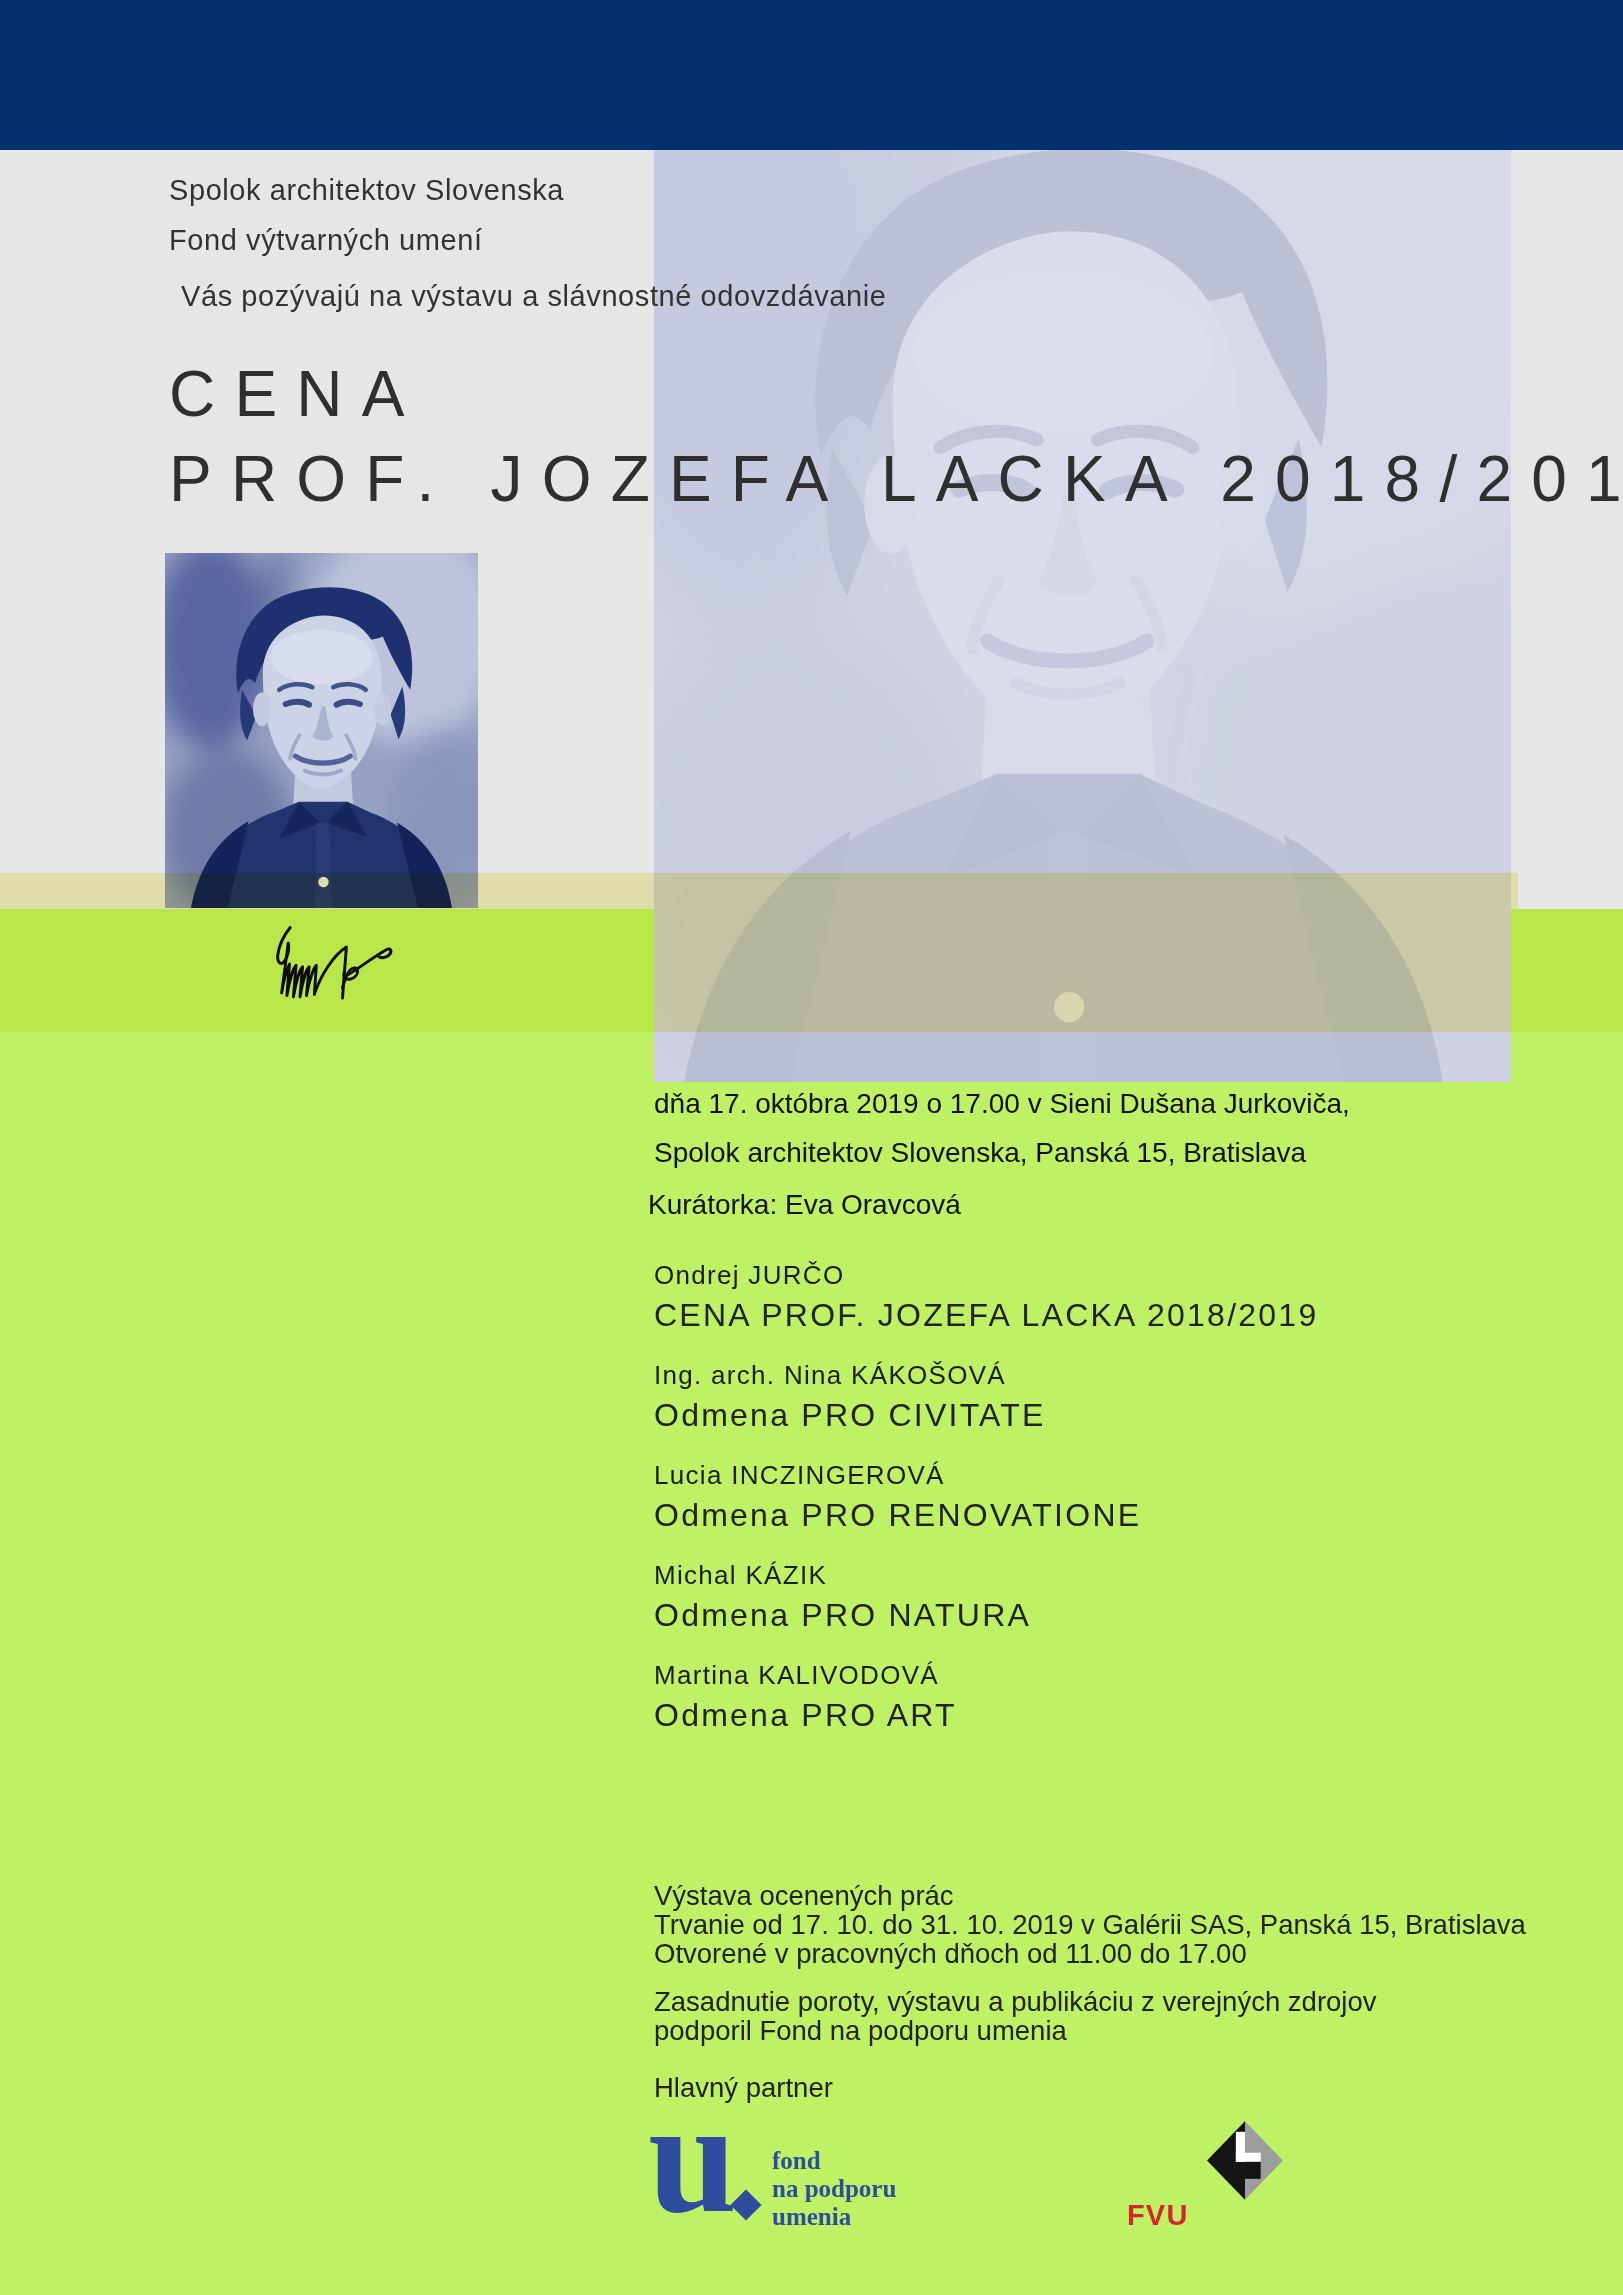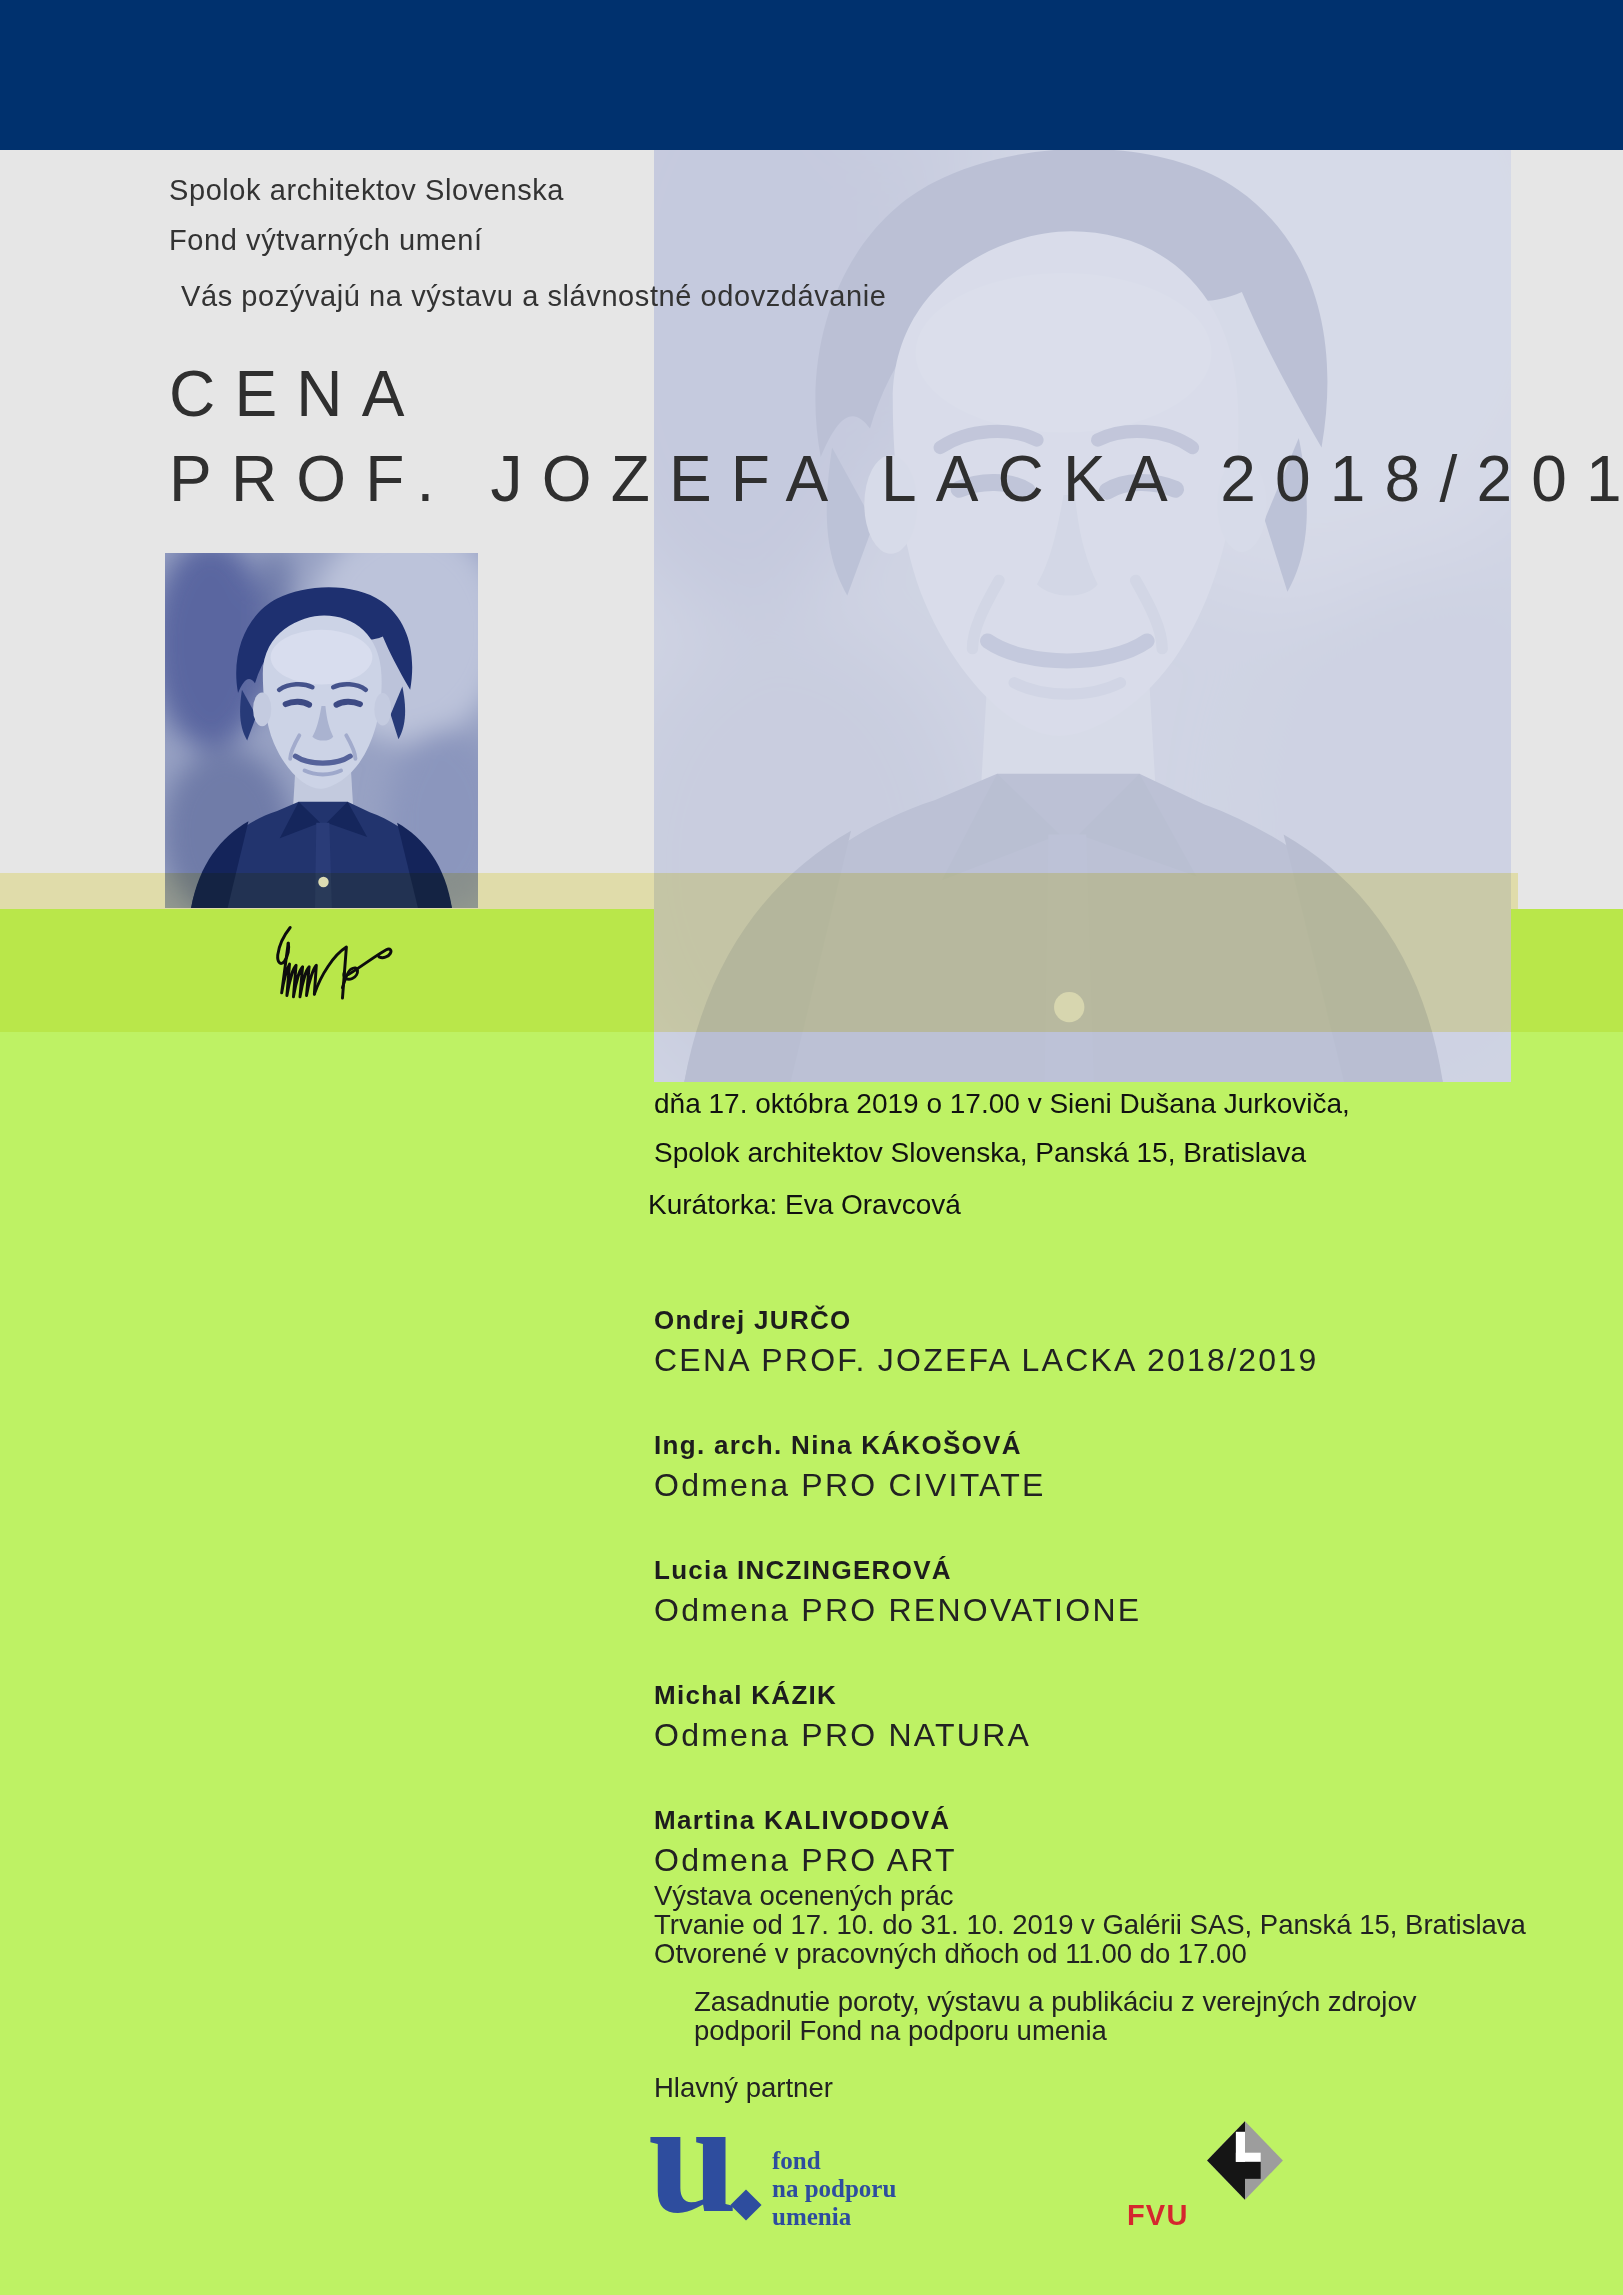--- a/index.html
+++ b/index.html
@@ -13,24 +13,24 @@
   .yellow-sliver{position:absolute;left:0;top:873px;width:1518px;height:36px;background:#f9f4bd;mix-blend-mode:multiply;z-index:4;}
   .signature{position:absolute;left:249px;top:909px;width:183px;height:118px;z-index:6;}
   .txt{position:absolute;z-index:5;color:#2e2e2e;}
   .org{left:169px;top:165px;font-size:29px;font-weight:300;line-height:50px;letter-spacing:0.02em;color:#333;}
   .invite{left:169px;top:280px;font-size:29px;font-weight:300;letter-spacing:0.02em;color:#333;margin-left:12px;}
   .title{left:169px;top:352px;font-size:64px;font-weight:200;line-height:85px;letter-spacing:0.30em;color:#2f2f2f;white-space:nowrap;}
   .event{left:654px;top:1079px;font-size:28px;font-weight:400;line-height:49px;color:#111;}
   .curator{left:648px;top:1189px;font-size:28px;font-weight:400;color:#111;}
   .winners{left:654px;top:1255px;}
   .winner-group{margin-bottom:20px;}
-  .winner-name{font-size:26px;font-weight:700;letter-spacing:0.05em;line-height:40px;color:#1d1d1d;margin-top:45px;}
+  .winner-name{font-size:26px;font-weight:400;letter-spacing:0.05em;line-height:40px;color:#1d1d1d;}
   .winner-award{font-size:32px;font-weight:400;letter-spacing:0.07em;line-height:40px;color:#222;}
   .exhibition{left:654px;top:1881px;font-size:27.5px;font-weight:300;line-height:29px;color:#222;}
-  .support{left:654px;top:1987px;font-size:27.5px;font-weight:300;line-height:29px;color:#222;margin-left:40px;}
+  .support{left:654px;top:1987px;font-size:27.5px;font-weight:300;line-height:29px;color:#222;}
   .partner{left:654px;top:2072px;font-size:27.5px;font-weight:300;color:#222;}
   .fnpu-u{position:absolute;left:648px;top:2077px;font-family:"Liberation Serif",serif;font-weight:700;font-size:160px;line-height:1;z-index:5;}
   .fnpu-dot{position:absolute;left:735px;top:2194px;width:22px;height:22px;transform:rotate(45deg);z-index:5;}
   .fnpu-text{position:absolute;left:772px;top:2147px;font-family:"Liberation Serif",serif;font-weight:700;font-size:25px;line-height:28px;z-index:5;}
   .fvu-logo{position:absolute;left:1196px;top:2120px;width:98px;height:85px;z-index:5;}
   .fvu-text{position:absolute;left:1127px;top:2199px;width:98px;font-size:29px;font-weight:700;letter-spacing:0.04em;z-index:5;}
 </style>
 </head>
 <body>
 

